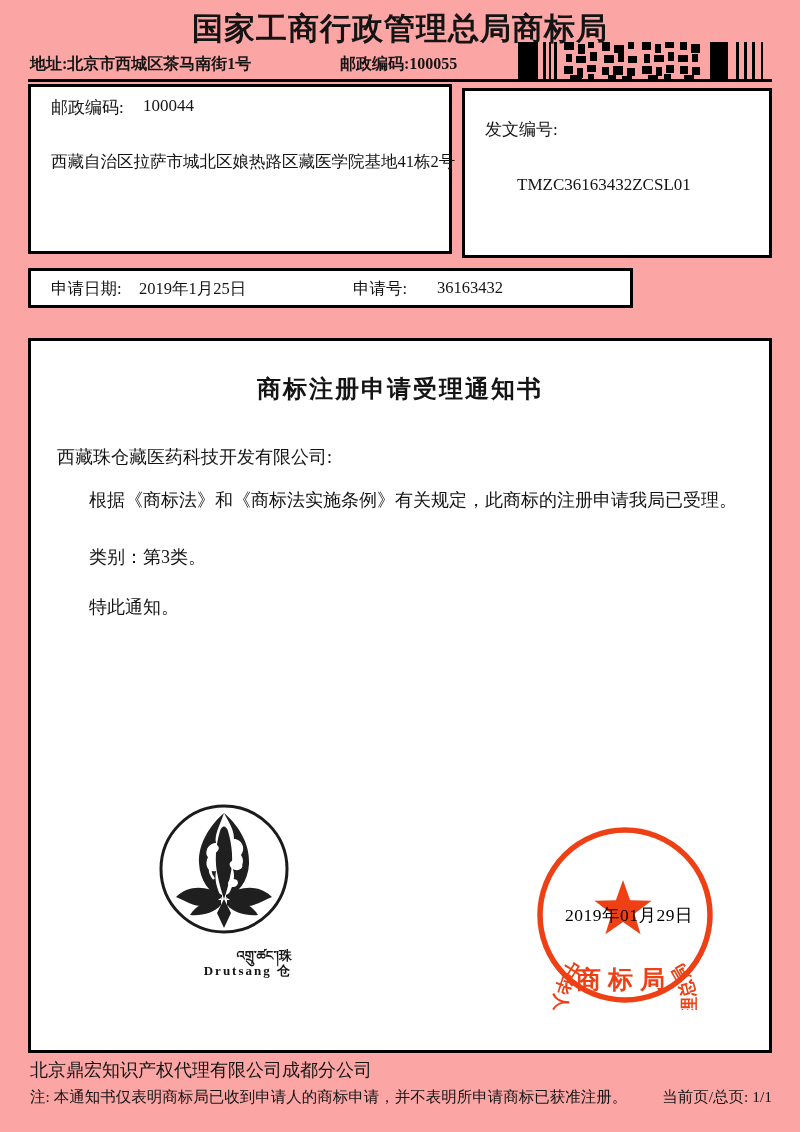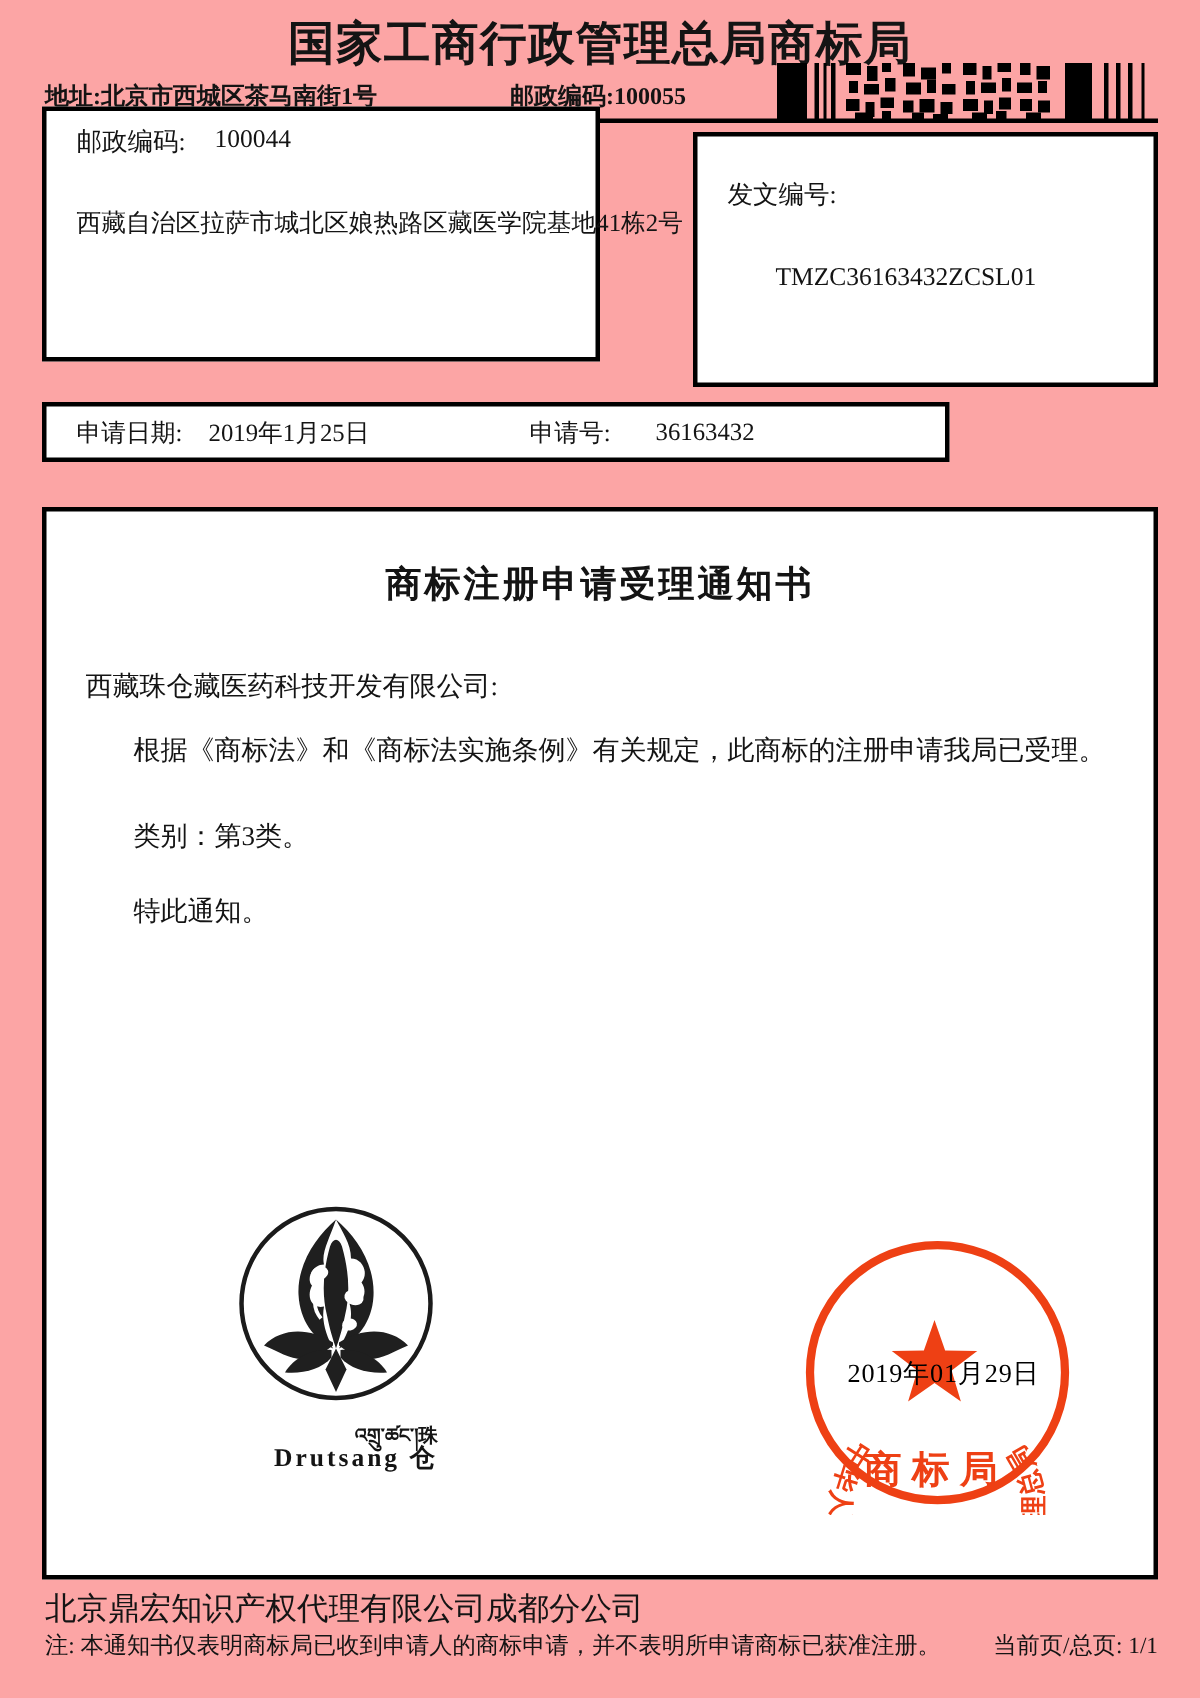--- a/index.html
+++ b/index.html
@@ -10,21 +10,21 @@
     overflow:hidden; margin:0 auto;
   }
   .abs { position:absolute; white-space:nowrap; }
   .doc-title { top:8px; left:0; width:100%; text-align:center;
     font-size:31px; font-weight:bold; letter-spacing:1px; }
   .hdr-addr   { top:54px; left:30px;  font-size:16px; font-weight:bold; }
   .hdr-postal { top:54px; left:340px; font-size:16px; font-weight:bold; }
   .barcode { top:42px; left:518px; }
   .rule-top { top:79px; left:28px; width:744px; height:3px; background:#000; }
   .box { position:absolute; border:3px solid #000; background:#fff; }
-  .box-recipient { left:28px;  top:71px;  width:372px; height:170px;padding-left:36px; }
+  .box-recipient { left:28px;  top:84px;  width:424px; height:170px;padding-left:36px; }
   .box-issue     { left:462px; top:88px;  width:310px; height:170px;padding-left:20px; }
   .box-appbar    { left:28px;  top:268px; width:605px; height:40px; }
   .box-main      { left:28px;  top:338px; width:744px; height:715px; }
   .fs17 { font-size:17px; }
   .rcp-postal-label { top:9px;  left:20px; }
   .rcp-postal-value { top:9px;  left:112px; }
   .rcp-address { top:64px;  left:20px; font-size:16.5px; }
   .rcp-company { top:132px; left:20px; }
   .iss-label { top:27px; left:20px; }
   .iss-value { top:84px; left:52px; }
@@ -33,25 +33,25 @@
   .app-no-label   { top:7px; left:322px; font-size:16.5px; }
   .app-no-value   { top:7px; left:406px; font-size:16.5px; }
   .notice-title { top:32px; left:0; width:100%; text-align:center;
     font-size:24px; font-weight:600; letter-spacing:2px; }
   .notice-salutation { top:104px; left:26px; font-size:18px; }
   .notice-body       { top:147px; left:58px; font-size:18px; }
   .notice-category   { top:204px; left:58px; font-size:18px; }
   .notice-closing    { top:254px; left:58px; font-size:18px; }
   .logo { top:460px; left:125px; width:136px; text-align:right; }
   .logo-tibetan { font-size:13px; font-weight:bold; line-height:15px; margin-top:3px; }
-  .logo-latin   { font-size:17px; font-weight:bold; letter-spacing:2px; line-height:15px; }
+  .logo-latin   { font-size:13px; font-weight:bold; letter-spacing:2px; line-height:15px; }
   .seal { top:479px; left:499px; width:190px; height:190px; z-index:2; }
   .seal-date { top:562px; left:534px; font-size:17.5px; color:#000;
     z-index:5; letter-spacing:0.5px; }
-  .ftr-agency { top:1058px; left:30px; font-size:21px; }
+  .ftr-agency { top:1058px; left:30px; font-size:18px; }
   .ftr-noteline { top:1087px; left:30px; width:742px; display:flex;
     justify-content:space-between; font-size:15.5px; white-space:nowrap; }
 </style>
 </head>
 <body>
 
 <div class="page">
 
   <div class="abs doc-title">国家工商行政管理总局商标局</div>
   <div class="abs hdr-addr">地址:北京市西城区茶马南街1号</div>

